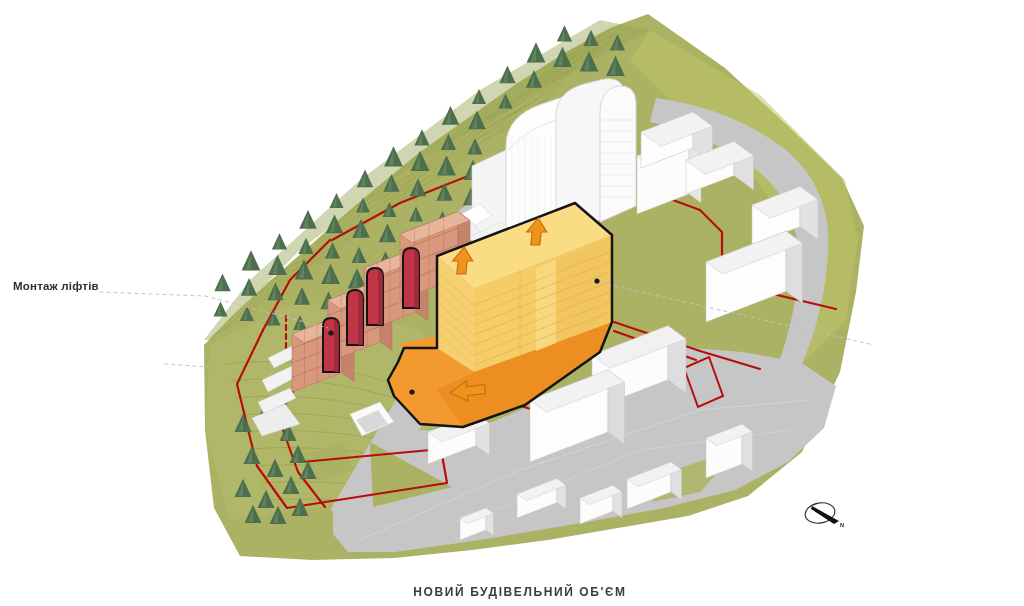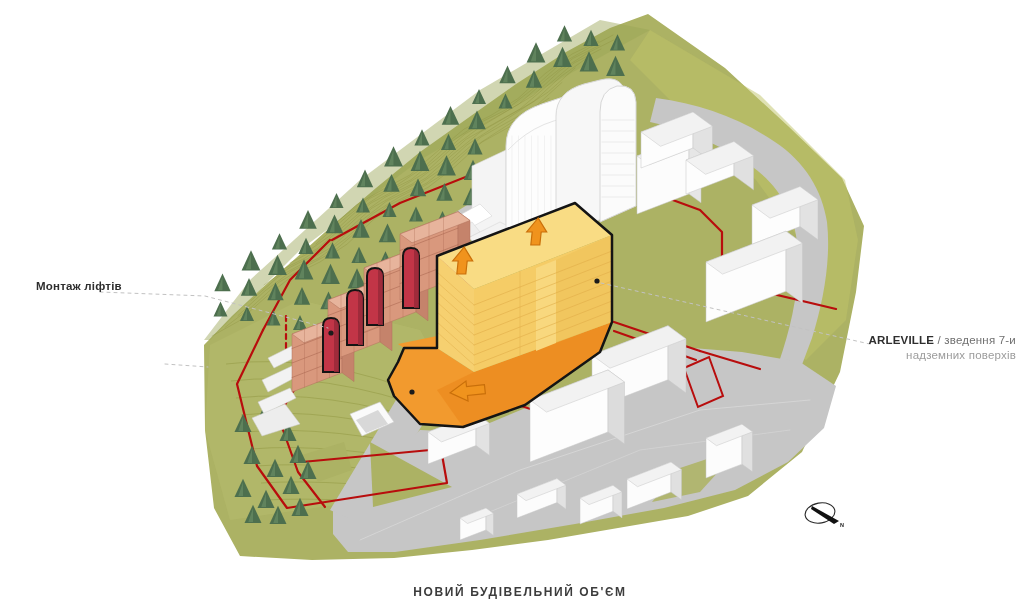--- a/index.html
+++ b/index.html
@@ -1,19 +1,19 @@
 <!DOCTYPE html>
 <html><head>
 <meta charset="utf-8">
 <style>
   html,body{margin:0;padding:0;background:#ffffff;}
   .stage{position:relative;width:1024px;height:606px;background:#fff;overflow:hidden;
          font-family:"Liberation Sans",sans-serif;}
   .stage svg{position:absolute;left:0;top:0;}
-  .lbl{position:absolute;font-size:11.5px;font-weight:bold;color:#2e2e2e;letter-spacing:.2px;line-height:15px;white-space:nowrap;margin-left:23px;}
+  .lbl{position:absolute;font-size:11.5px;font-weight:bold;color:#2e2e2e;letter-spacing:.2px;line-height:15px;white-space:nowrap;}
   .lbl .sub{font-weight:normal;color:#9c9c9c;}
   .lbl-right{text-align:right;}
   .lbl-right .mix{color:#6f6f6f;font-weight:normal;}
   .title{position:absolute;left:0;width:1040px;text-align:center;top:585px;
          font-size:12px;font-weight:bold;color:#3c3c3c;letter-spacing:1.6px;}
 </style>
 </head>
 <body>
 
 <div class="stage">
@@ -369,19 +369,15 @@
       <polygon points="812,506 839,521 834,524 811,509" fill="#111"></polygon>
       <text x="840" y="527" font-size="5.5" font-weight="bold" fill="#222" font-family="Liberation Sans, sans-serif">N</text>
     </g>
   </svg>
 
   <div class="lbl" style="left:13px;top:279px">
     <span>Монтаж ліфтів</span>
   </div>
 
 
-  <div class="lbl lbl-right" style="right:8px;top:333px">
-    <span>ARLEVILLE</span><span class="mix"> / зведення 7-и</span><br>
-    <span class="sub">надземних поверхів</span>
-  </div>
 
   <div class="title">НОВИЙ БУДІВЕЛЬНИЙ ОБ'ЄМ</div>
 </div>
 
 </body></html>

